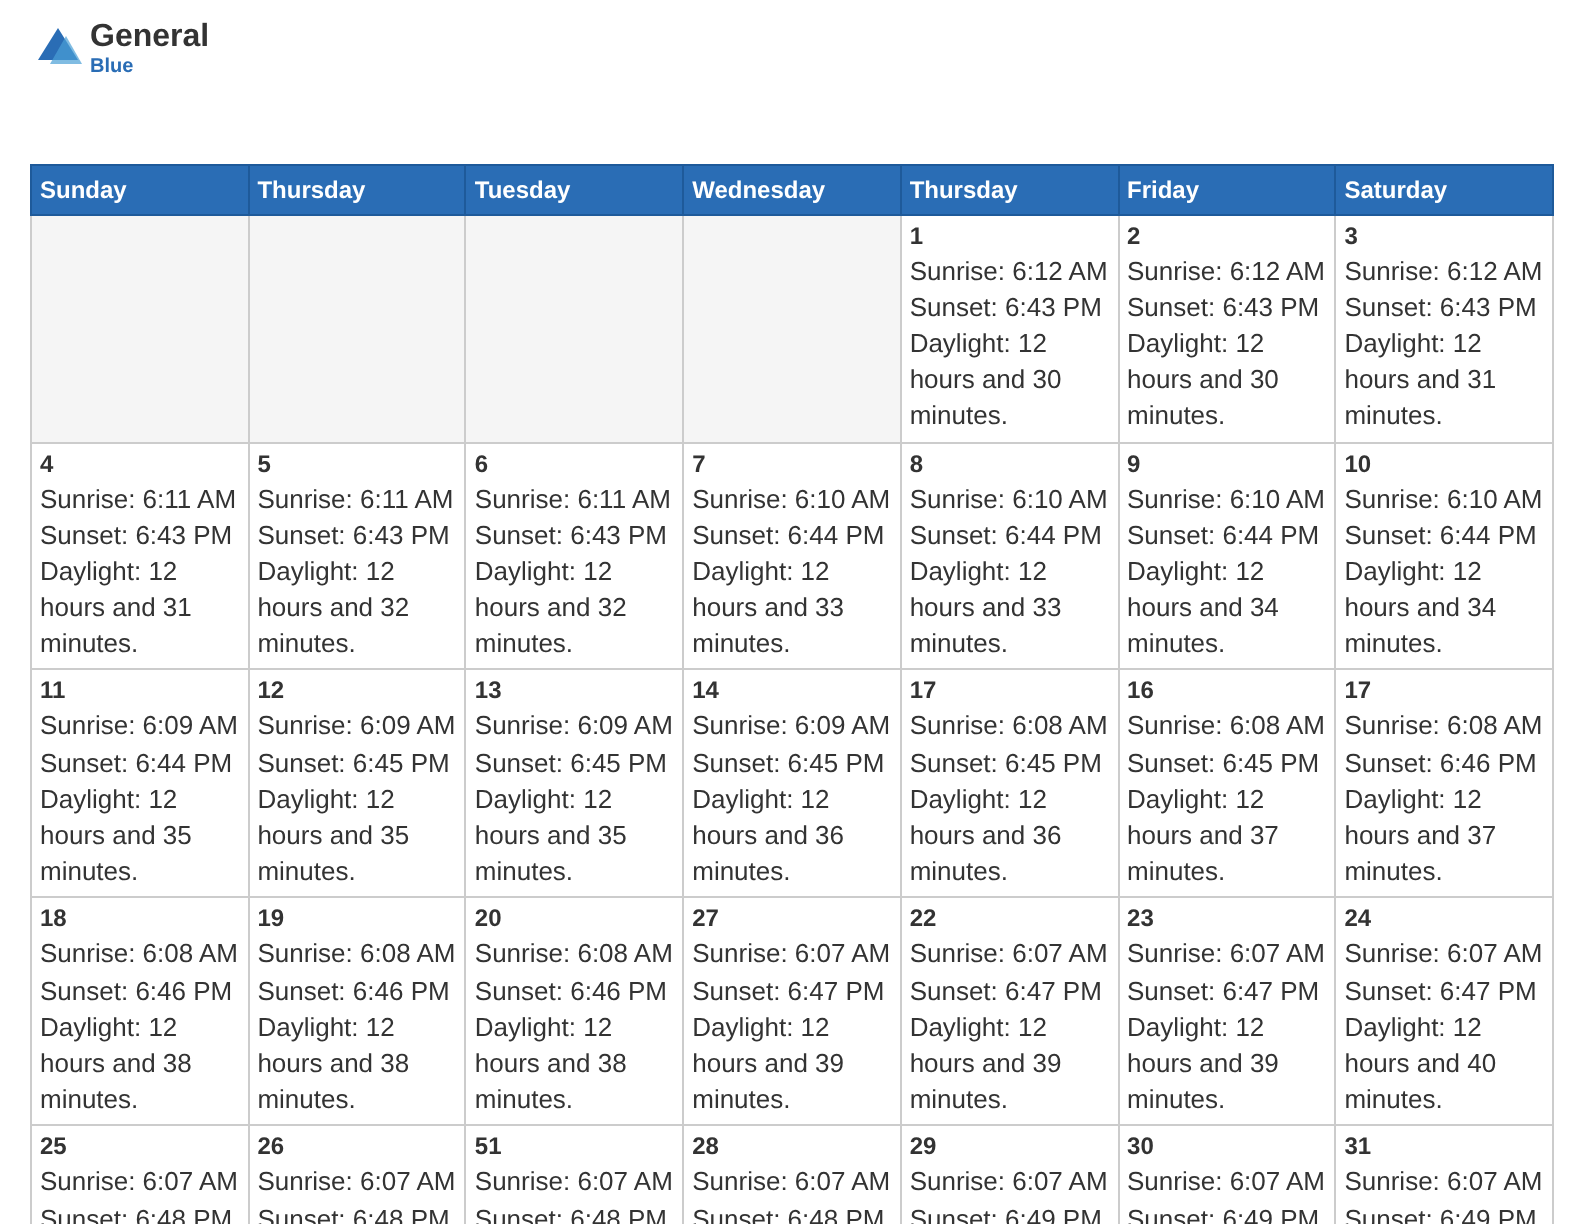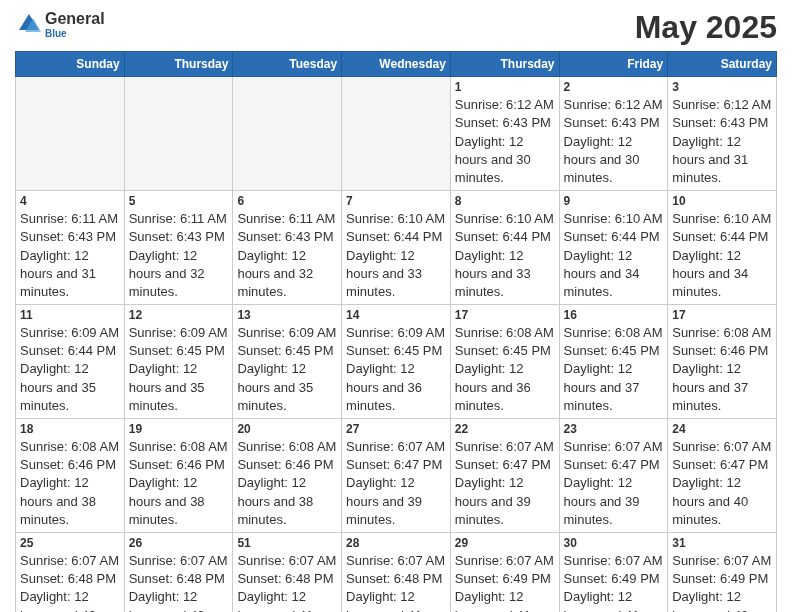--- a/index.html
+++ b/index.html
@@ -9,20 +9,21 @@
       width: 792px;
       height: 612px;
       overflow: hidden;
     }
     .page {
       width: 792px;
       height: 612px;
       padding: 10px 15px;
       display: flex;
       flex-direction: column;
+      gap: 37px;
     }
     .header {
       display: flex;
       justify-content: space-between;
       align-items: flex-start;
       margin-bottom: 6px;
     }
     .logo {
       display: flex;
       align-items: center;
@@ -66,21 +67,21 @@
       border-collapse: collapse;
       width: 100%;
       table-layout: fixed;
     }
     .calendar th {
       background: #2a6db5;
       color: #fff;
       font-size: 12px;
       font-weight: bold;
       padding: 5px 4px;
-      text-align: right;
+      text-align: left;
       border: 1px solid #1e5a9a;
     }
     .calendar td {
       vertical-align: top;
       border: 1px solid #ccc;
       padding: 3px 4px;
       font-size: 9.5px;
       color: #333;
       background: #fff;
     }
@@ -109,21 +110,20 @@
         <rect x="0" y="0" width="28" height="28" fill="white"></rect>
         <polygon points="14,4 24,20 4,20" fill="#2a6db5"></polygon>
         <polygon points="18,8 26,22 10,22" fill="#4a9fd5" opacity="0.7"></polygon>
       </svg>
       <div class="logo-text">
         <span class="logo-general">General</span>
         <span class="logo-blue">Blue</span>
       </div>
     </div>
     <div class="title-block">
-      <div class="month-title">May 2025</div>
     </div>
   </div>
 
   <table class="calendar">
     <thead>
       <tr>
       <th>Sunday</th>
           <th>Thursday</th>
           <th>Tuesday</th>
           <th>Wednesday</th>

